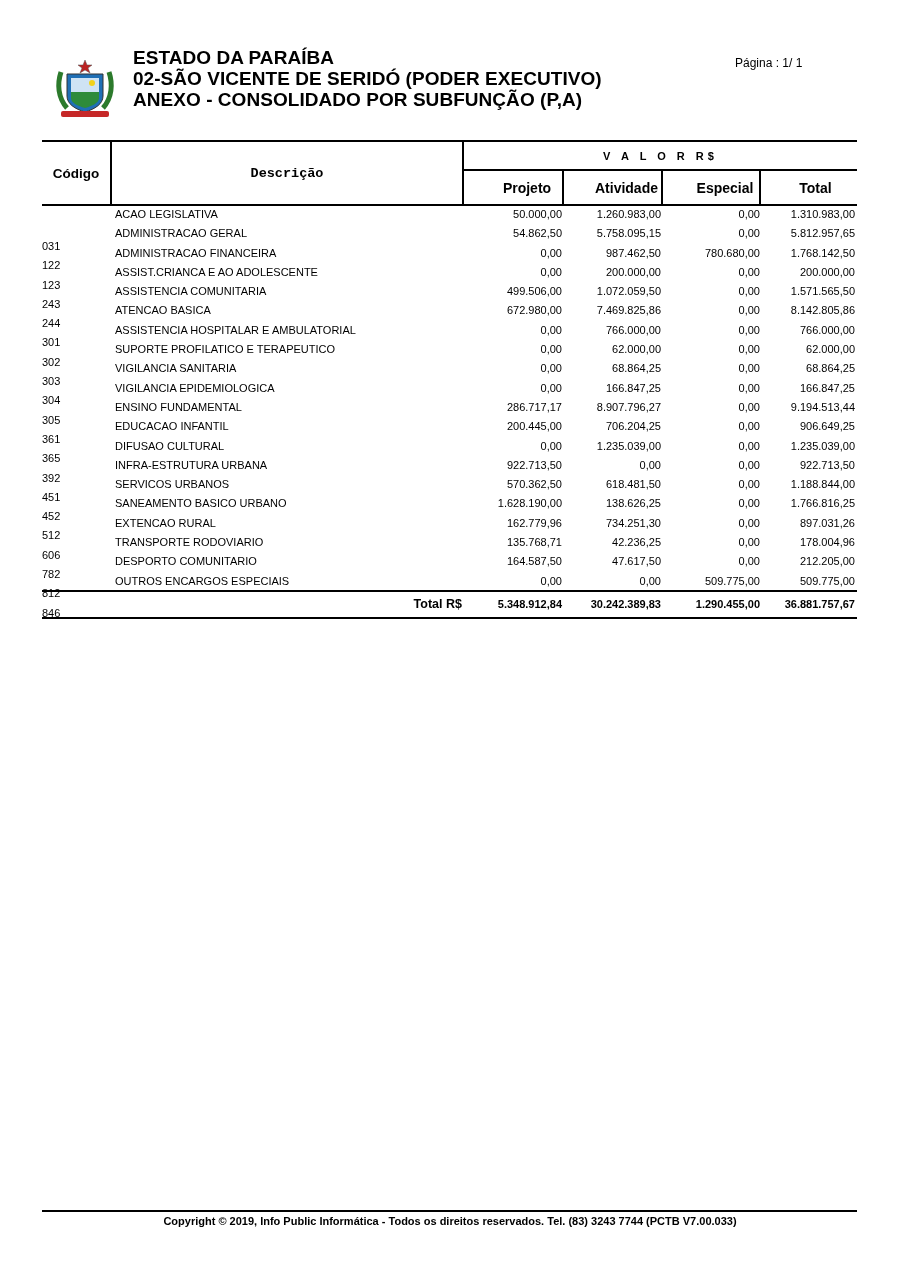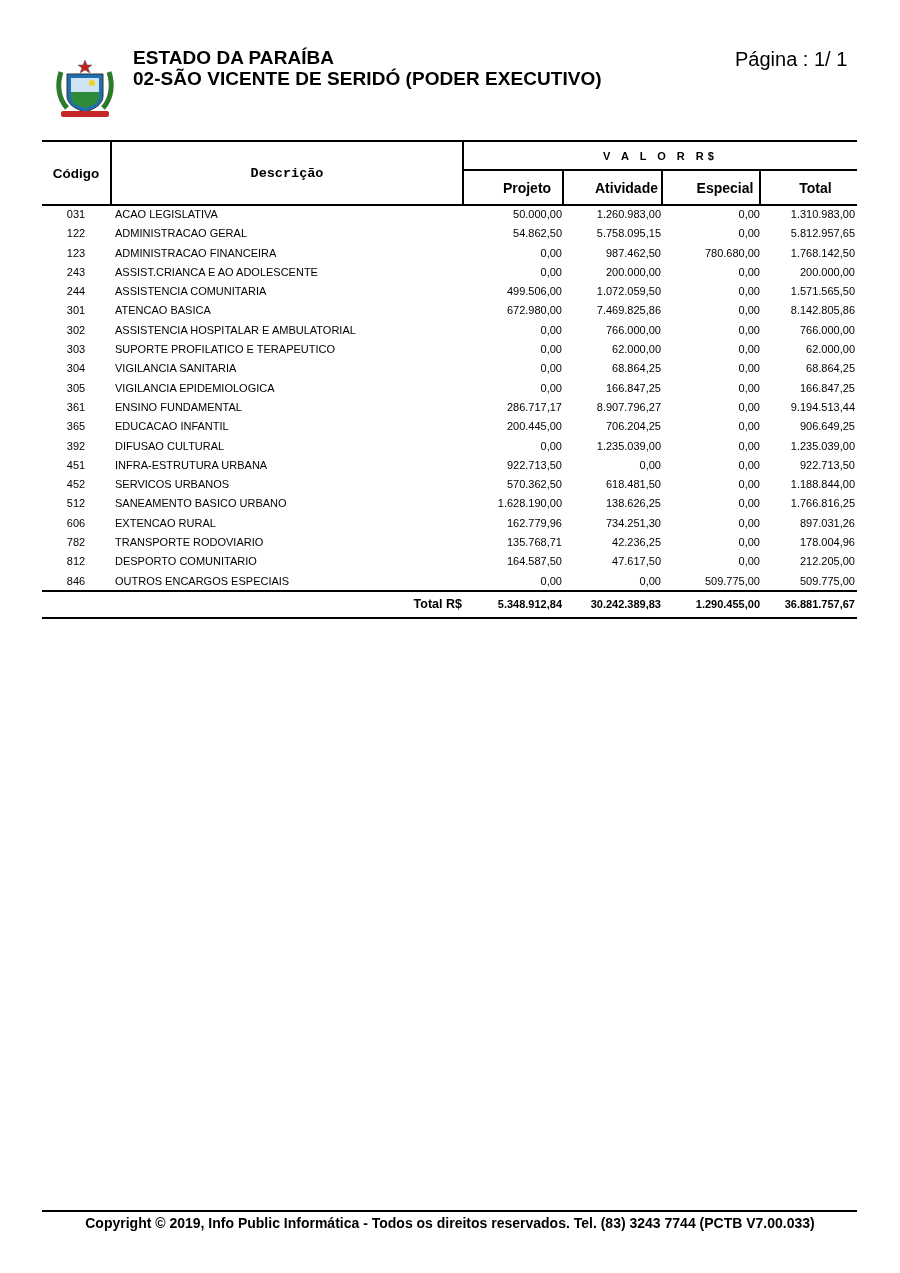--- a/index.html
+++ b/index.html
@@ -3,52 +3,52 @@
 <meta charset="utf-8">
 <style>
   * { margin: 0; padding: 0; box-sizing: border-box; }
   html, body { width: 900px; height: 1273px; background: #ffffff; }
   body { position: relative; font-family: "Liberation Sans", "DejaVu Sans", sans-serif; color: #000; overflow: hidden; }
 
   .header { position: absolute; left: 0; top: 0; width: 900px; height: 140px; }
   .crest { position: absolute; left: 55px; top: 58px; width: 60px; height: 62px; }
   .titles { position: absolute; left: 133px; top: 47px; }
   .titles div { font-weight: bold; font-size: 19px; line-height: 21px; letter-spacing: 0.05px; white-space: nowrap; }
-  .page-num { position: absolute; left: 735px; top: 48px; font-size: 20px; white-space: nowrap; }
+  .page-num { position: absolute; left: 735px; top: 56px; font-size: 12px; white-space: nowrap; }
   .hr-top { position: absolute; left: 42px; top: 140px; width: 815px; height: 2px; background: #000; }
 
   
   .thead { position: absolute; left: 42px; top: 142px; width: 815px; height: 64px; }
   .th-codigo { position: absolute; left: 0; top: 0; width: 68px; height: 62px; display: flex; align-items: center; justify-content: center; font-weight: bold; font-size: 13.5px; }
   .vline { position: absolute; width: 2px; background: #000; }
   .th-desc { position: absolute; left: 70px; top: 0; width: 350px; height: 62px; display: flex; align-items: center; justify-content: center; font-weight: bold; font-size: 13.5px; font-family: Liberation Mono, monospace; }
   .th-valor { position: absolute; left: 422px; top: 0; width: 393px; height: 27px; display: flex; align-items: center; justify-content: center; font-weight: bold; font-size: 11px; letter-spacing: 4px; }
   .hline-mid { position: absolute; left: 422px; top: 27px; width: 393px; height: 2px; background: #000; }
   .th-sub { position: absolute; top: 29px; height: 33px; display: flex; align-items: center; justify-content: center; font-weight: bold; font-size: 14px; padding-left: 28px; }
   .hr-thead-bottom { position: absolute; left: 42px; top: 204px; width: 815px; height: 2px; background: #000; }
 
   
   .tbody { position: absolute; left: 42px; top: 205px; width: 815px; }
   .row { position: relative; height: 19.3px; font-size: 11px; line-height: 19.3px; }
   .row span { position: absolute; top: 0; white-space: nowrap; }
-  .c-code { left: 0; width: 68px; text-align: center; }
+  .c-code { left: 0; width: 68px; text-align: left; margin-top: 32px; }
   .c-desc { left: 73px; }
   .c-proj { right: 295px; }
   .c-ativ { right: 196px; }
   .c-esp { right: 97px; }
   .c-tot { right: 2px; }
 
   .hr-total-top { position: absolute; left: 42px; top: 590px; width: 815px; height: 2px; background: #000; }
   .total-row { position: absolute; left: 42px; top: 592px; width: 815px; height: 15px; font-weight: bold; font-size: 11px; line-height: 25px; }
   .total-row span { position: absolute; top: 0; white-space: nowrap; }
   .total-label { right: 395px; font-size: 12.5px !important; }
   .hr-total-bottom { position: absolute; left: 42px; top: 617px; width: 815px; height: 2px; background: #000; }
 
   .hr-footer { position: absolute; left: 42px; top: 1210px; width: 815px; height: 2px; background: #000; }
-  .footer { position: absolute; left: 0; top: 1215px; width: 900px; text-align: center; font-weight: bold; font-size: 14px; }
+  .footer { position: absolute; left: 0; top: 1215px; width: 900px; text-align: center; font-weight: bold; font-size: 11px; }
 </style>
 </head>
 <body>
 
 <div class="header">
   <div class="crest">
     <svg width="60" height="62" viewBox="0 0 60 62">
 
       <polygon points="30,2 32,7 37,7 33,10 35,15 30,12 25,15 27,10 23,7 28,7" fill="#b22" stroke="#555" stroke-width="0.5"></polygon>
 
@@ -59,20 +59,21 @@
       <rect x="16" y="20" width="28" height="14" fill="#cfe3f4"></rect>
       <circle cx="37" cy="25" r="3" fill="#f2d21b"></circle>
       <path d="M16,34 L44,34 L44,40 C44,45 37,48 30,50 C23,48 16,45 16,40 Z" fill="#2e8b3a"></path>
 
       <rect x="6" y="53" width="48" height="6" rx="2" fill="#c62828"></rect>
     </svg>
   </div>
   <div class="titles">
     <div>ESTADO DA PARAÍBA</div>
     <div>02-SÃO VICENTE DE SERIDÓ (PODER EXECUTIVO)</div>
+    <div>ANEXO - CONSOLIDADO POR SUBFUNÇÃO (P,A)</div>
   </div>
   <div class="page-num">Página : 1/ 1</div>
 </div>
 
 <div class="hr-top"></div>
 
 <div class="thead">
   <div class="th-codigo">Código</div>
   <div class="vline" style="left:68px; top:0; height:64px;"></div>
   <div class="th-desc">Descrição</div>

